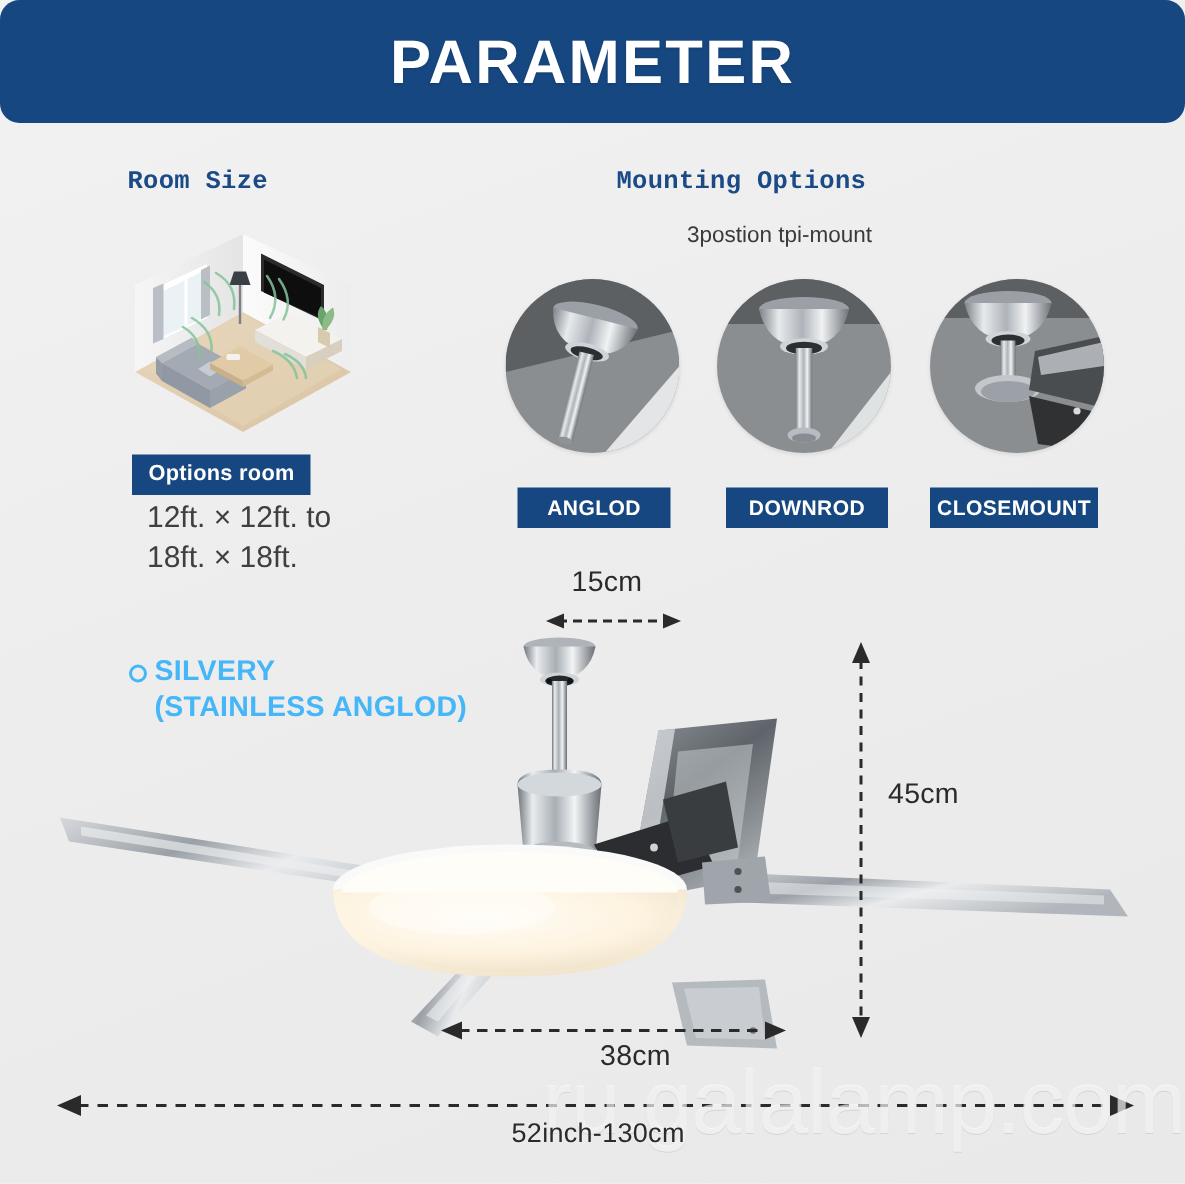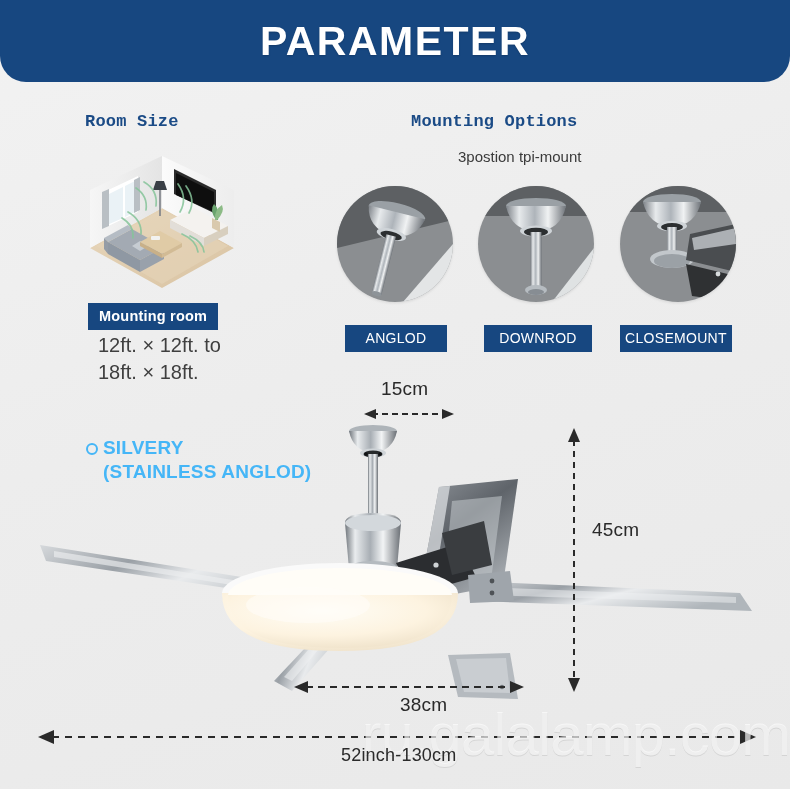--- a/index.html
+++ b/index.html
@@ -27,20 +27,21 @@
     position: absolute;
     left: 0; top: 0;
     width: 790px;
     height: 82px;
     background: #174780;
     border-bottom-left-radius: 26px;
     border-bottom-right-radius: 26px;
     display: flex;
     align-items: center;
     justify-content: center;
+    border-radius: 13px;
   }
   .header-title {
     color: #ffffff;
     font-size: 41px;
     font-weight: bold;
     letter-spacing: 1.5px;
     font-family: "Liberation Sans", sans-serif;
     text-shadow: 0 1px 2px rgba(0,0,0,0.18);
   }
 
@@ -102,21 +103,21 @@
   #mount-0 { left: 337px; }
   #mount-1 { left: 478px; }
   #mount-2 { left: 620px; }
   .mount-circle svg { display: block; }
 
   .mount-label {
     position: absolute;
     top: 325px;
     background: #174780;
     color: #fff;
-    font-weight: normal;
+    font-weight: bold;
     font-size: 14px;
     padding: 5px 0 6px 0;
     text-align: center;
     letter-spacing: .3px;
   }
   #mlabel-0 { left: 345px; width: 102px; }
   #mlabel-1 { left: 484px; width: 108px; }
   #mlabel-2 { left: 620px; width: 112px; }
 
   
@@ -257,21 +258,21 @@
         <path d="M50,62 q14,8 13,22"></path>
         <path d="M44,68 q12,7 11,20"></path>
         <path d="M100,34 q10,14 2,28"></path>
         <path d="M108,36 q10,14 3,27"></path>
         <path d="M104,84 q14,6 16,18"></path>
         <path d="M112,86 q13,6 14,16"></path>
       </g>
     </svg>
   </div>
 
-  <div class="badge" id="avg-badge">Mounting room</div>
+  <div class="badge" id="avg-badge">Options room</div>
   <div class="room-dims">12ft. × 12ft. to
 18ft. × 18ft.</div>
 
   <div class="mount-circle" id="mount-0">
     <svg width="116" height="116" viewBox="0 0 116 116">
       <defs>
         <linearGradient id="chr0" x1="0" y1="0" x2="1" y2="0">
           <stop offset="0%" stop-color="#7d8288"></stop>
           <stop offset="22%" stop-color="#e7eaec"></stop>
           <stop offset="48%" stop-color="#aeb4ba"></stop>

